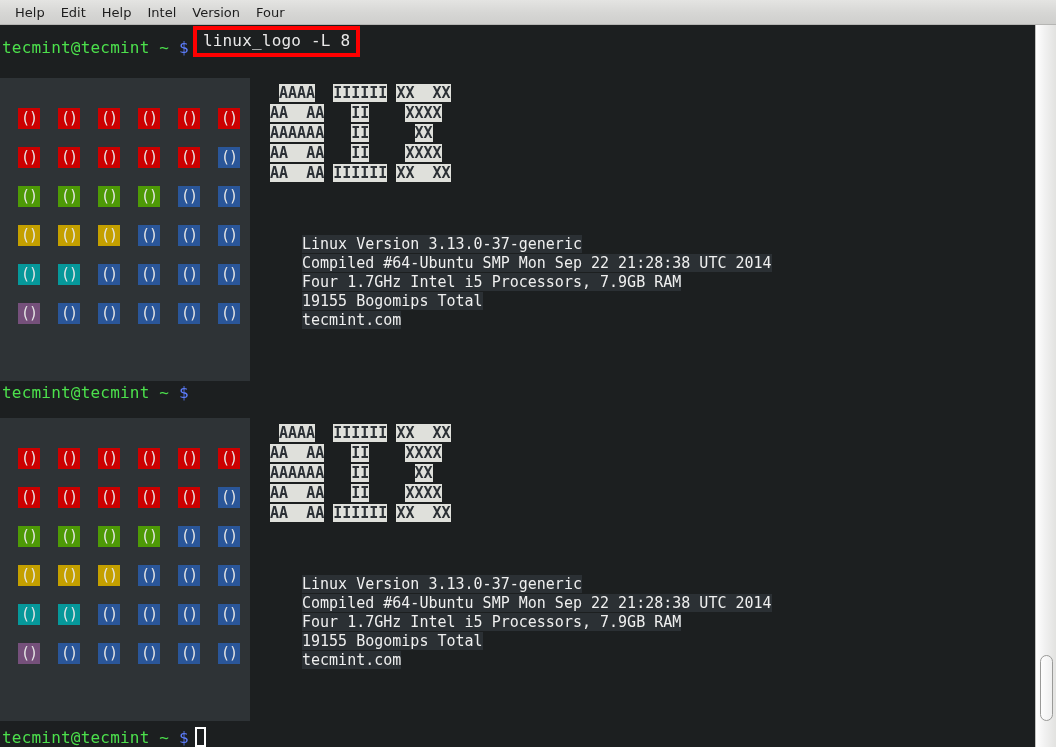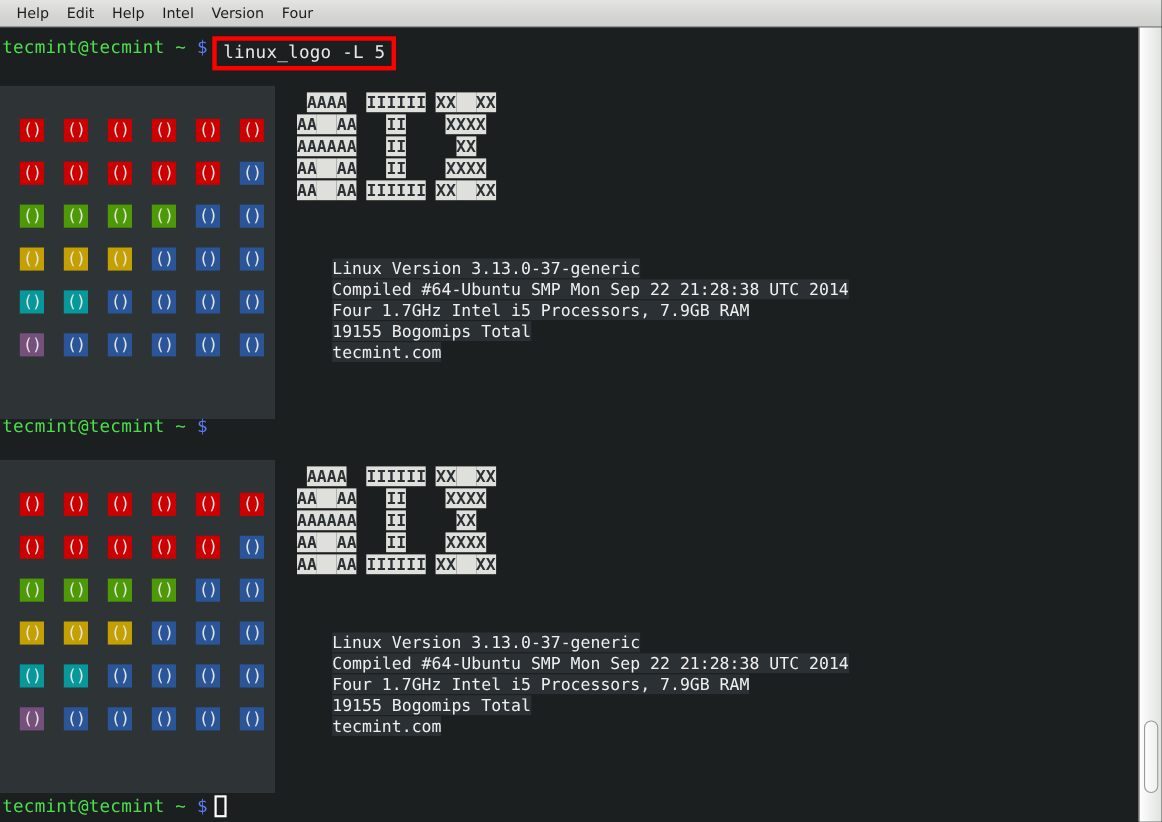--- a/index.html
+++ b/index.html
@@ -44,21 +44,21 @@
     width: 1035px; height: 722px;
   }
 
   
   .prompt { color: #4ce04c; }
   .prompt .dollar { color: #5c7cfa; }
   .prompt-line {
     position: absolute;
     left: 2px;
     display: flex;
-    align-items: flex-start;
+    align-items: flex-end;
     height: 24px;
     font-size: 16px;
     letter-spacing: 0.2px;
     white-space: pre;
   }
   .cmdbox {
     border: 4px solid #ff0000;
     padding: 1px 6px 2px 6px;
     margin-left: 4px;
     color: #e8e8e8;
@@ -158,21 +158,21 @@
     <div class="menu-item">Intel</div>
     <div class="menu-item">Version</div>
     <div class="menu-item">Four</div>
   </div>
 
 <div class="term">
   <div class="term-inner" id="term-inner">
 
     <div class="prompt-line" style="top:8px;">
       <span class="prompt"><span>tecmint@tecmint</span> <span>~</span> <span class="dollar">$</span></span>
-      <span class="cmdbox">linux_logo -L 5</span>
+      <span class="cmdbox">linux_logo -L 8</span>
     </div>
 
     <div class="outblock" style="top:53px;">
       <div class="colorpanel" style="height:303px;">
         <div class="colorgrid">
             <div class="cell" style="background: rgb(204, 0, 0);">()</div>
             <div class="cell" style="background: rgb(204, 0, 0);">()</div>
             <div class="cell" style="background: rgb(204, 0, 0);">()</div>
             <div class="cell" style="background: rgb(204, 0, 0);">()</div>
             <div class="cell" style="background: rgb(204, 0, 0);">()</div>

